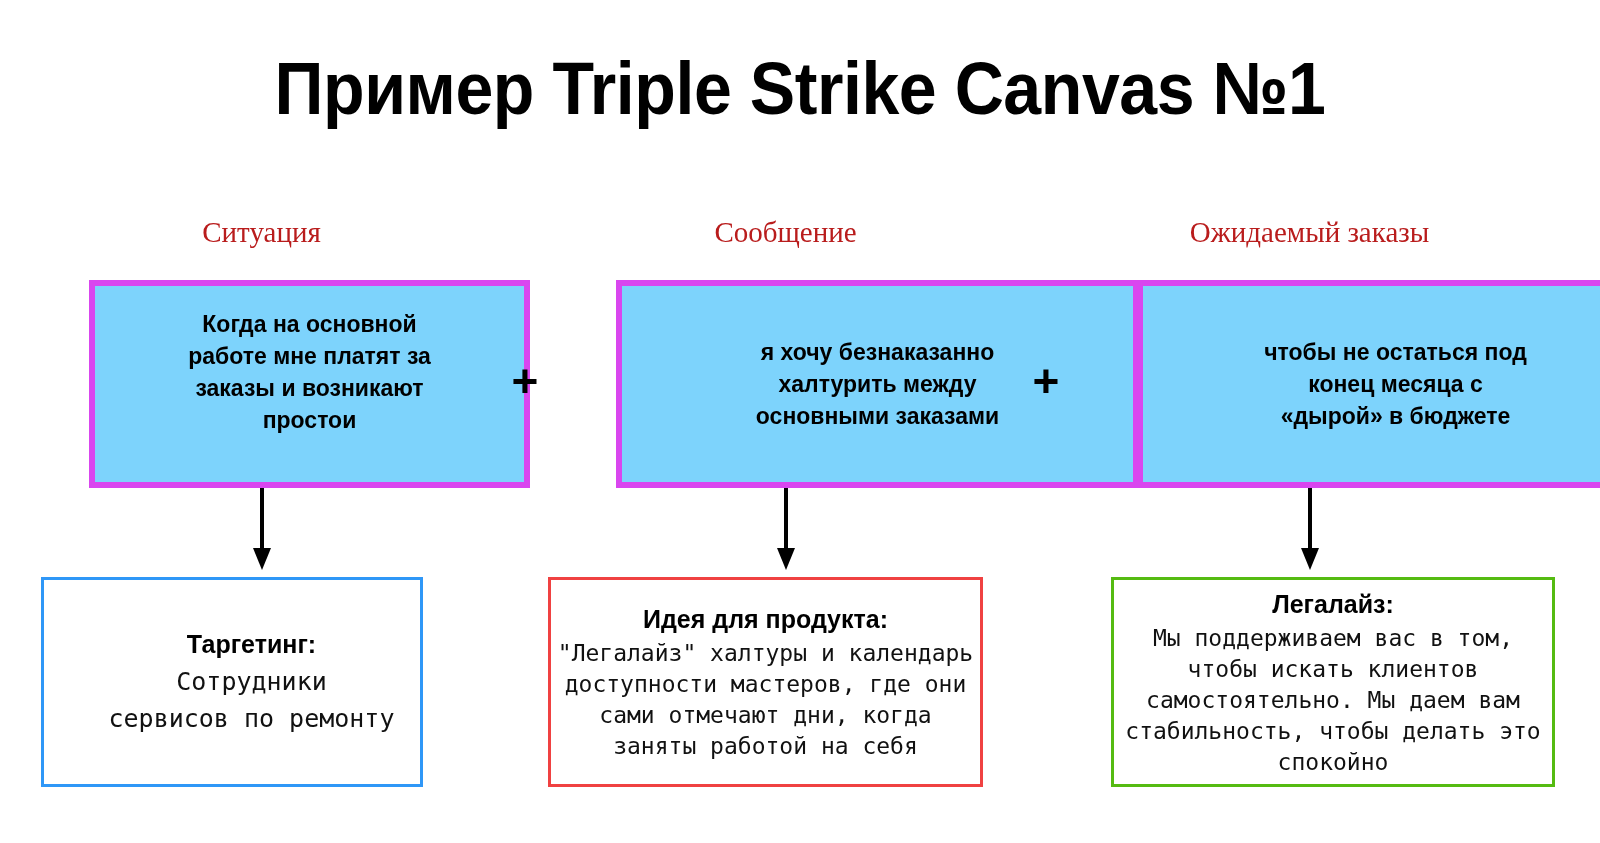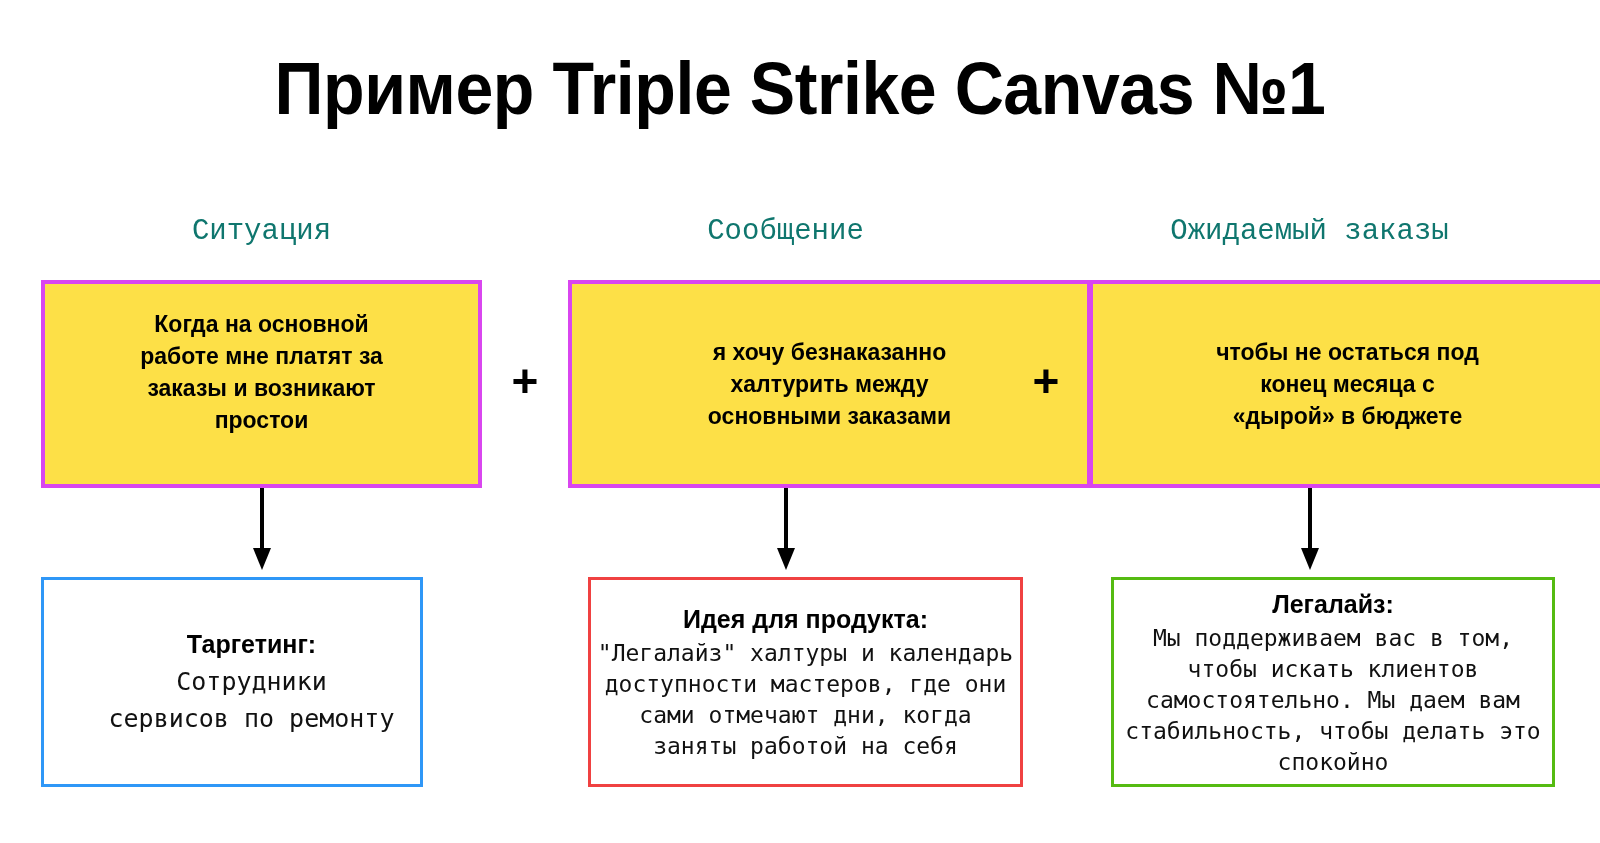--- a/index.html
+++ b/index.html
@@ -33,41 +33,42 @@
     white-space: nowrap;
   }
 
   
   .col-head {
     position: absolute;
     top: 210px;
     height: 44px;
     line-height: 44px;
     text-align: center;
-    font-family: Liberation Mono, monospace;
+    font-family: Liberation Serif, serif;
     font-size: 29px;
     font-weight: normal;
-    color: #0f766e;
+    color: #b91c1c;
     white-space: nowrap;
   }
   .col-head.c1 { left: 41px;   width: 441px; }
   .col-head.c2 { left: 568px;  width: 435px; }
   .col-head.c3 { left: 1089px; width: 441px; }
 
   
   .premise-box {
     position: absolute;
     top: 280px;
     height: 208px;
-    border: 4px solid #d946ef;
+    border: 6px solid #d946ef;
     box-sizing: border-box;
-    background: #fde047;
+    background: #7dd3fc;
     display: flex;
     align-items: center;
     justify-content: center;
+    margin-left: 48px;
   }
   .premise-box.b1 { left: 41px;   width: 441px; }
   .premise-box.b2 { left: 568px;  width: 523px; }
   .premise-box.b3 { left: 1089px; width: 517px; }
 
   .premise-text {
     font-family: "Liberation Sans Narrow", "Liberation Sans", sans-serif;
     font-weight: bold;
     font-size: 23px;
     line-height: 32px;
@@ -126,21 +127,21 @@
     top: 577px;
     height: 210px;
     border: 3px solid #000000;
     box-sizing: border-box;
     background: #ffffff;
     display: flex;
     align-items: center;
     justify-content: center;
   }
   .outcome-box.o1 { left: 41px;   width: 382px; border-color: #2f97f7; padding-left: 39px; }
-  .outcome-box.o2 { left: 588px;  width: 435px; border-color: #f04141; }
+  .outcome-box.o2 { left: 548px;  width: 435px; border-color: #f04141; }
   .outcome-box.o3 { left: 1111px; width: 444px; border-color: #55bb11; }
 
   .outcome-inner { text-align: center; }
 
   .outcome-heading {
     font-family: "Liberation Sans Narrow", "Liberation Sans", sans-serif;
     font-weight: bold;
     font-size: 25px;
     line-height: 34px;
     margin-bottom: 2px;

